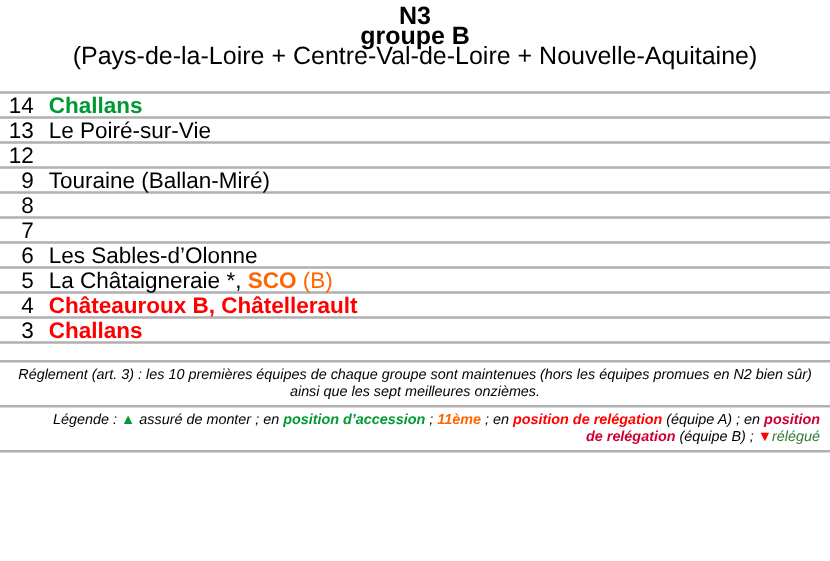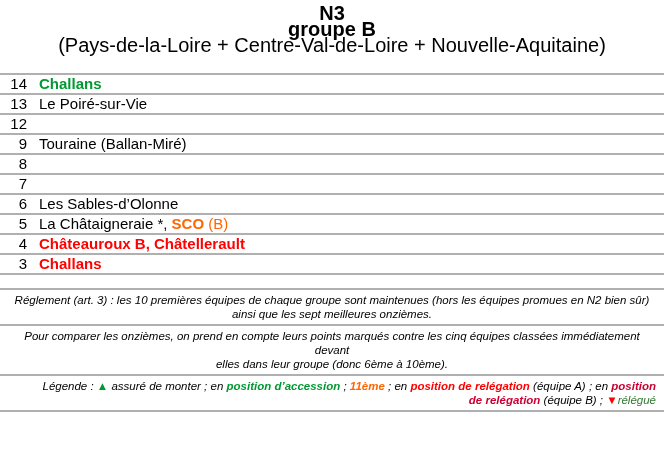--- a/index.html
+++ b/index.html
@@ -11,21 +11,21 @@
     width:664px;height:449px;overflow:hidden;background:#ffffff;color:#000;
     font-family:"Liberation Sans","DejaVu Sans",sans-serif;
   }
   header{ text-align:center; padding-top:5px; }
   .hline{ font-size:20px; line-height:16px; }
   .bold{ font-weight:bold; }
 
   .table{ margin-top:20px; border-bottom:2px solid var(--line); }
   .row{
     display:flex; align-items:center; height:18px;
-    border-top:2px solid var(--line); font-size:15px; line-height:18px;
+    border-top:2px solid var(--line); font-size:18px; line-height:18px;
   }
   .rank{ width:27px; text-align:right; flex:none; }
   .team{ margin-left:12px; white-space:nowrap; }
 
   .notes{ margin-top:13px; border-bottom:2px solid var(--line); }
   .note{
     border-top:2px solid var(--line);
     text-align:center; font-style:italic; font-size:11.5px; line-height:14px;
     padding:3px 8px; white-space:pre-line;
   }
@@ -88,19 +88,17 @@
     </div>
     <div class="row">
       <div class="rank">3</div>
       <div class="team"><span class="seg-red-bold">Challans</span></div>
     </div>
   </div>
 
 <div class="notes">
   <div class="note">Réglement (art. 3) : les 10 premières équipes de chaque groupe sont maintenues (hors les équipes promues en N2 bien sûr)
 ainsi que les sept meilleures onzièmes.</div>
-  <div class="note">Pour comparer les onzièmes, on prend en compte leurs points marqués contre les cinq équipes classées immédiatement devant
-elles dans leur groupe (donc 6ème à 10ème).</div>
   <div class="note" style="white-space:normal;">
     <div class="legend-line"><span class="seg-plain">Légende : </span><span class="seg-green-tri">▲</span><span class="seg-plain"> assuré de monter ; en </span><span class="seg-green-bold">position d’accession</span><span class="seg-plain"> ; </span><span class="seg-orange-bold">11ème</span><span class="seg-plain"> ; en </span><span class="seg-red-bold">position de relégation</span><span class="seg-plain"> (équipe A) ; en </span><span class="seg-darkred-bold">position</span></div>
     <div class="legend-line"><span class="seg-darkred-bold">de relégation</span><span class="seg-plain"> (équipe B) ; </span><span class="seg-red-tri">▼</span><span class="seg-darkgreen">rélégué</span></div>
   </div>
 </div>
 
 </body></html>

